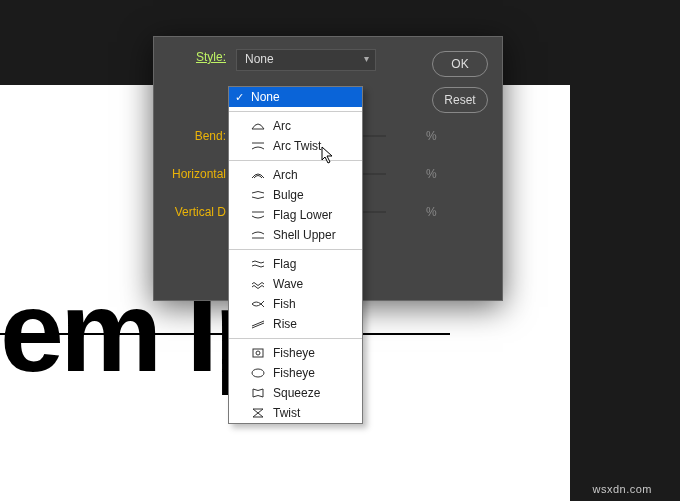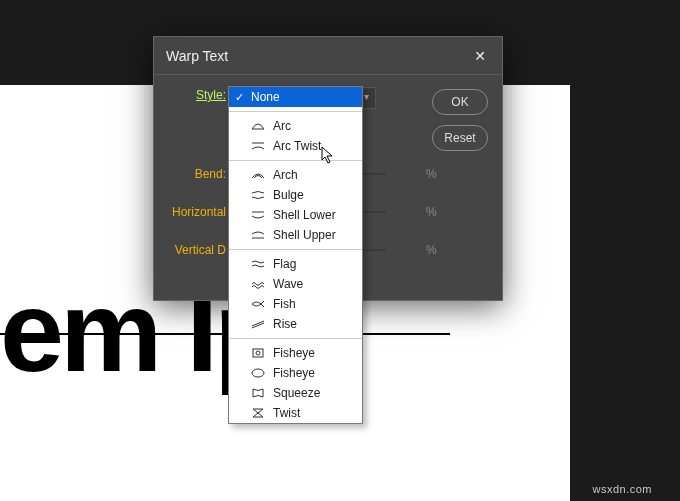--- a/index.html
+++ b/index.html
@@ -39,24 +39,20 @@
     .underlined { text-decoration: underline; }
   </style>
 </head>
 <body>
 
 <div class="canvas-bg"></div>
 <div class="canvas-text">em Ip</div>
 <div class="underline"></div>
 
 <div class="dialog">
-  <div class="titlebar">
-    <span>Warp Text</span>
-    <span class="close-x">✕</span>
-  </div>
   <div class="body">
     <div class="btns">
       <button class="btn">OK</button>
       <button class="btn">Reset</button>
     </div>
     <div class="row style-row">
       <div class="label underlined">Style:</div>
       <div class="select">None</div>
     </div>
     <div class="row">
@@ -123,21 +119,21 @@
         </svg>
       </span>
     <span>Bulge</span>
   </div>
   <div class="dd-item">
     <span class="dd-icon">
         <svg viewBox="0 0 14 10">
           <path d="M1 2 L13 2 M1 6 Q7 10 13 6" fill="none" stroke="#333" stroke-width="1"></path>
         </svg>
       </span>
-    <span>Shell Lower</span>
+    <span>Flag Lower</span>
   </div>
   <div class="dd-item">
     <span class="dd-icon">
         <svg viewBox="0 0 14 10">
           <path d="M1 4 Q7 0 13 4 M1 8 L13 8" fill="none" stroke="#333" stroke-width="1"></path>
         </svg>
       </span>
     <span>Shell Upper</span>
   </div>
   <div class="dd-sep"></div>

